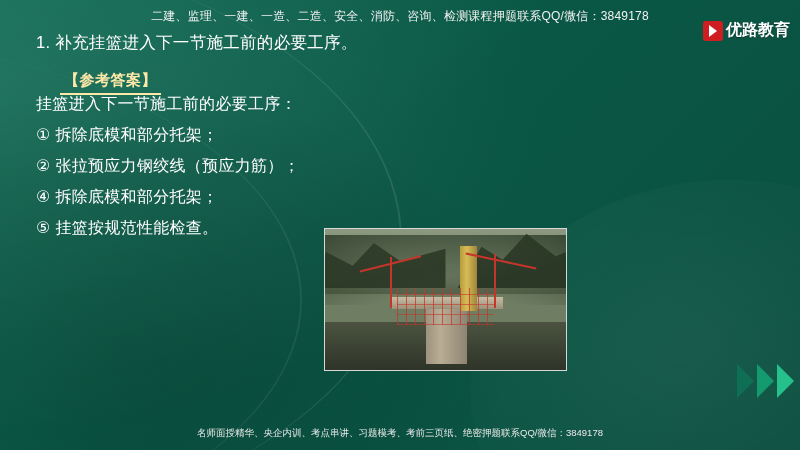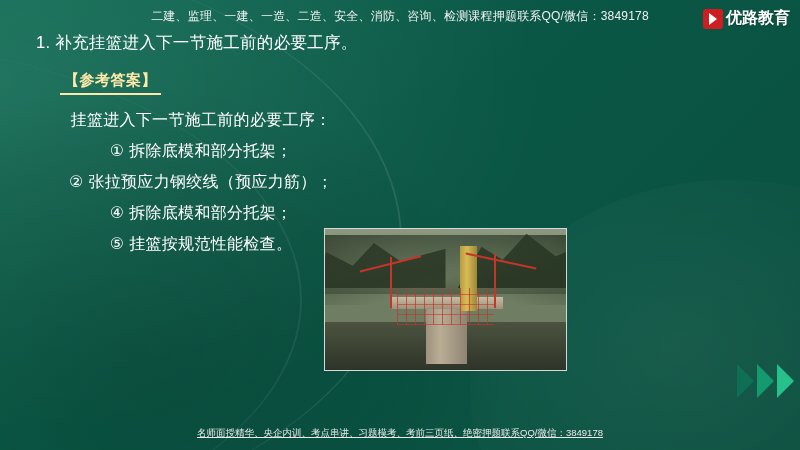--- a/index.html
+++ b/index.html
@@ -64,21 +64,21 @@
     width: 800px;
     text-align: center;
     color: #f2f2f2;
     font-size: 12px;
     letter-spacing: 0.2px;
     white-space: nowrap;
   }
   
   .logo {
     position: absolute;
-    top: 8px;
+    top: 20px;
     right: 10px;
     display: flex;
     align-items: center;
     background: transparent;
     justify-content: space-between;
   }
   .logo-mark {
     width: 20px; height: 20px;
     background: #cf1e22;
     border-radius: 3px;
@@ -119,27 +119,26 @@
     color: #ffe9a8;
     font-size: 15px;
     font-weight: bold;
     padding: 2px 4px 3px 4px;
     border-bottom: 2px solid #ffe9a8;
     letter-spacing: 0.5px;
   }
   .answer-lines {
     position: absolute;
     left: 36px;
-    top: 104px;
+    top: 88px;
     width: 330px;
     color: #ffffff;
     font-size: 16px;
     line-height: 31px;
     letter-spacing: 0.3px;
-    text-align: center;
   }
   .answer-lines div {
     white-space: nowrap;
   }
 
   
   .photo {
     position: absolute;
     left: 324px;
     top: 228px;
@@ -227,21 +226,20 @@
 
   .bottom-note {
     position: absolute;
     bottom: 10px;
     left: 0;
     width: 800px;
     text-align: center;
     color: #eaeaea;
     font-size: 9.5px;
     white-space: nowrap;
-    text-decoration: underline;
   }
 </style>
 </head>
 <body>
 
 <div class="slide">
 
   <div class="swoosh sw1"></div>
   <div class="swoosh sw2"></div>
   <div class="swoosh sw3"></div>

